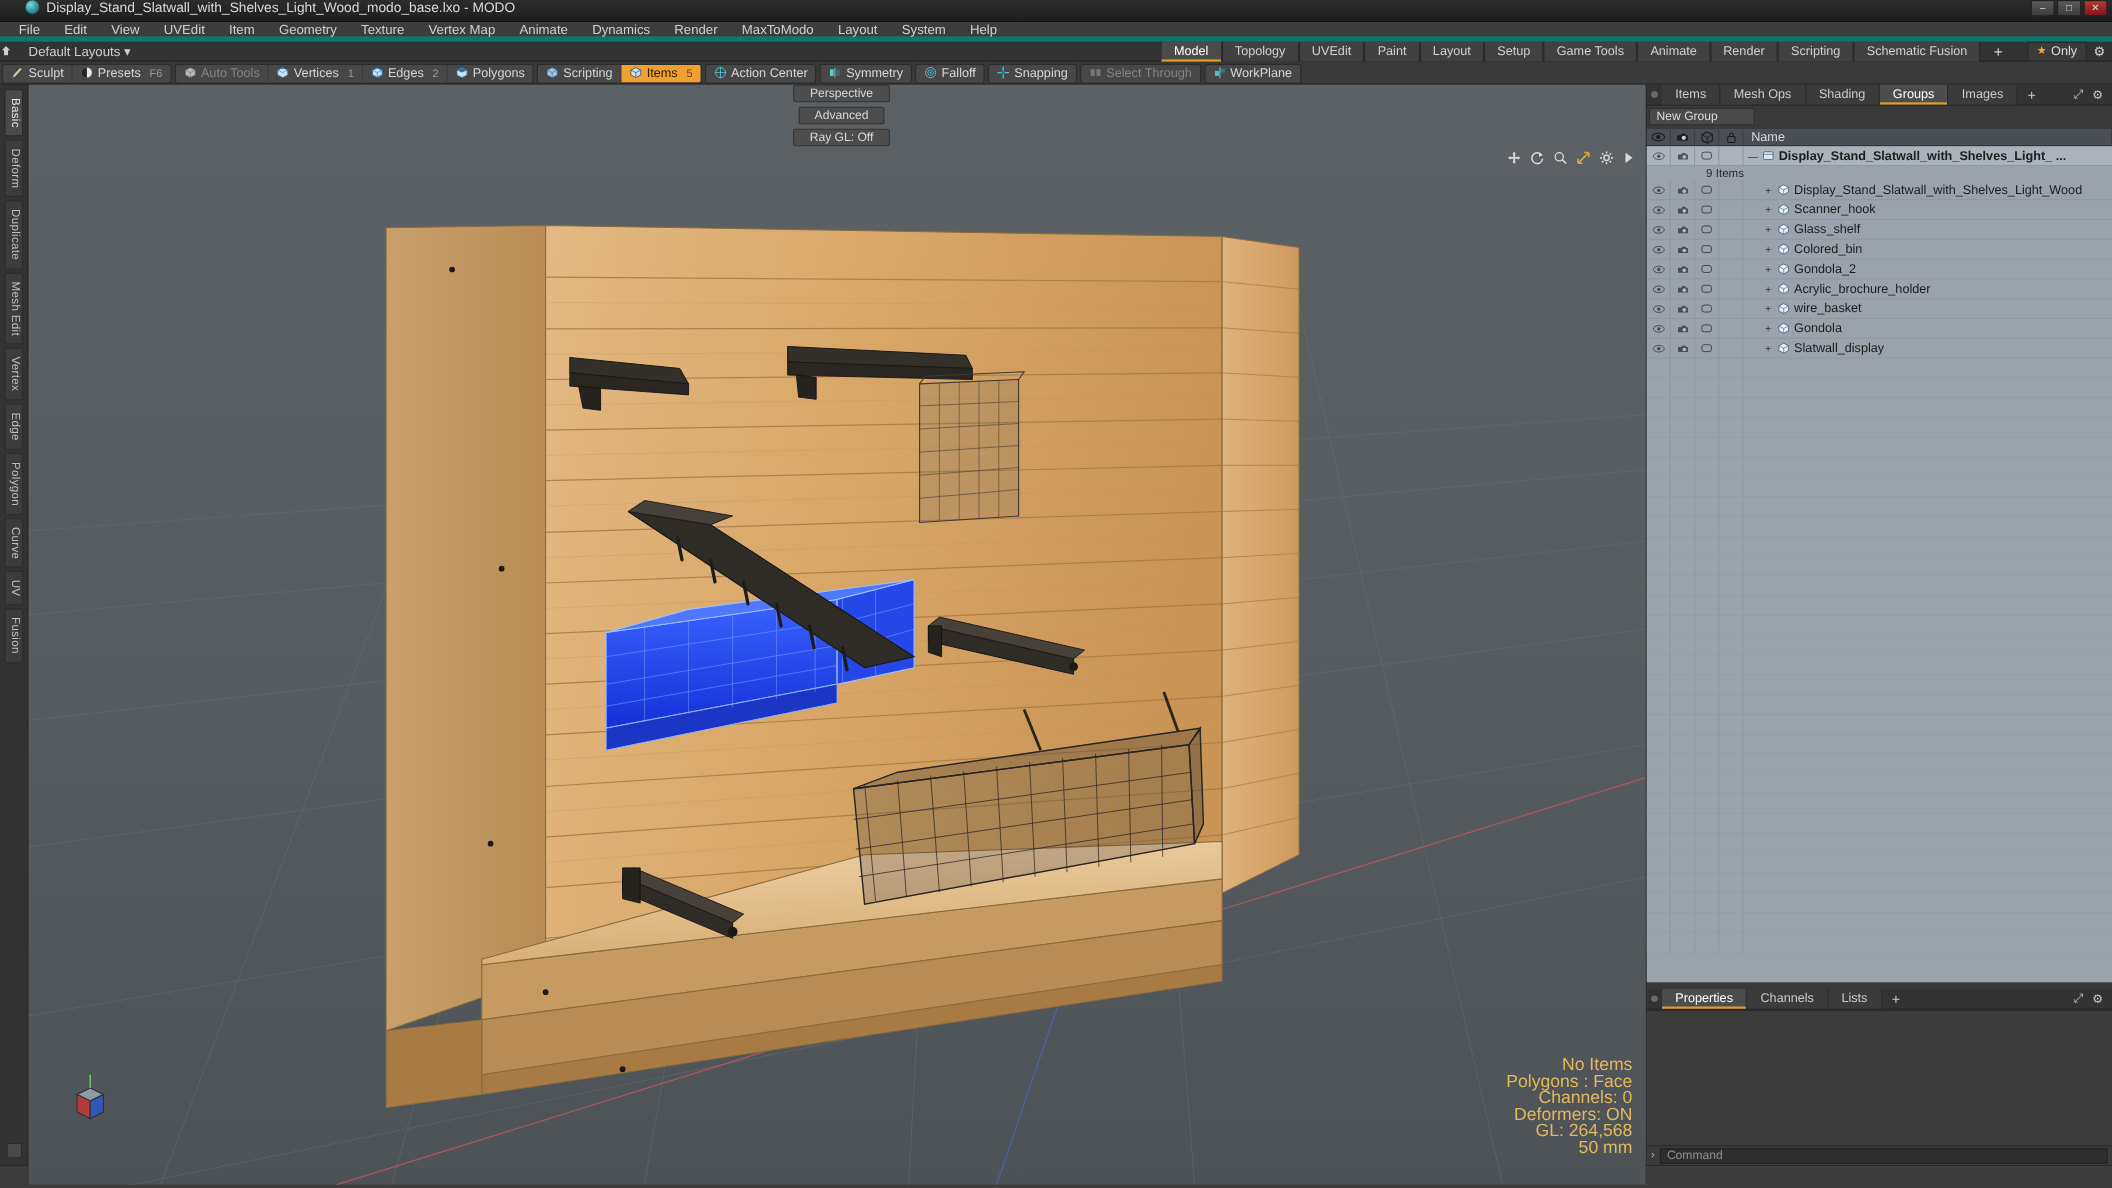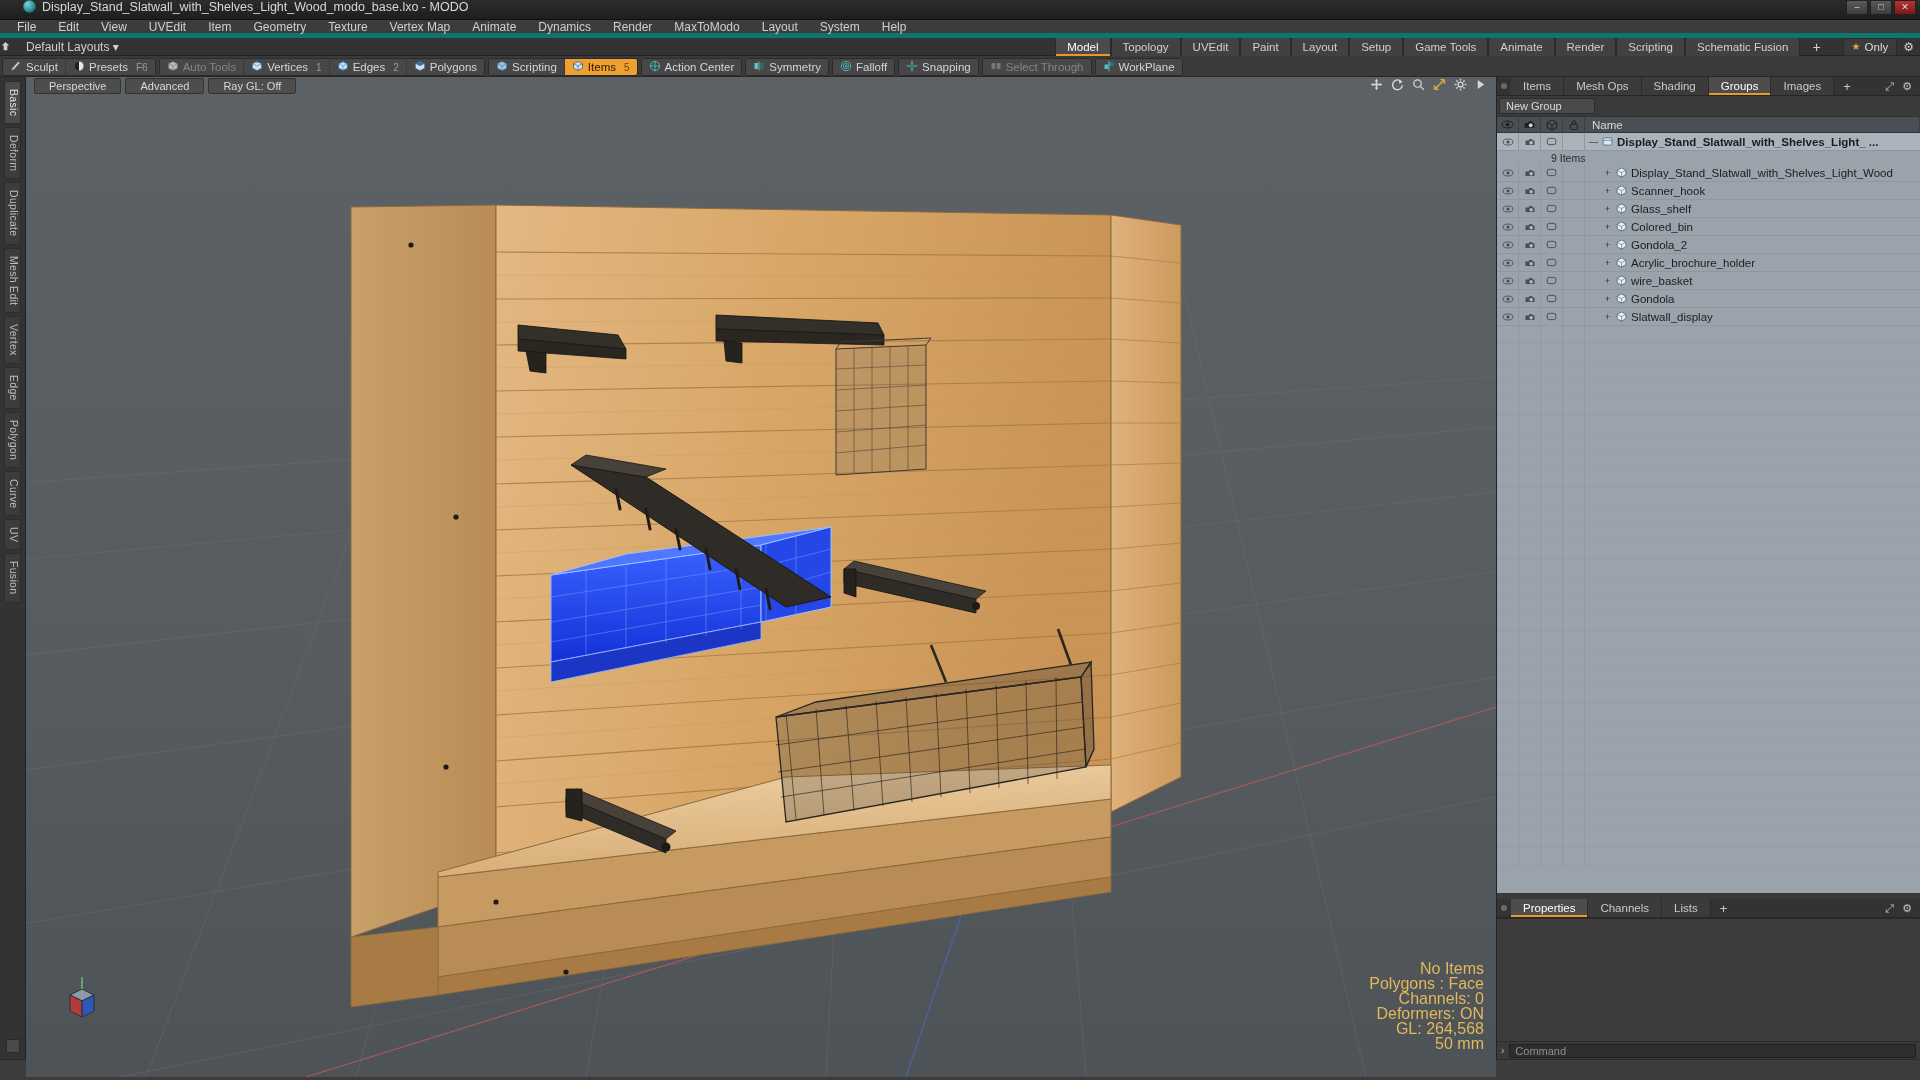--- a/index.html
+++ b/index.html
@@ -103,21 +103,21 @@
     border:1px solid #2c2c2c; border-radius:2px;
   }
   #lefttabs .vtab.first { background:#4a4a4a; color:#e2e2e2; }
   #lefttabs .vspacer { flex:1; }
   #lefttabs .vbox { width:14px; height:14px; background:#4a4a4a; border:1px solid #2a2a2a; margin-bottom:6px; }
 
   
   #viewwrap { flex:1; position:relative; background:#555a5e; }
   #viewhdr {
     position:absolute; top:0; left:0; right:0; height:18px;
-    display:flex; align-items:center; gap:4px; padding-left:8px; z-index:5;
+    display:flex; align-items:center; gap:4px; padding-left:8px; z-index:5;flex-direction:column;
   }
   .vp-tab {
     background:#4d4d4d; border:1px solid #333; color:#d8d8d8;
     font-size:11px; padding:1px 14px; border-radius:2px;
   }
   #viewhdr .vp-icons { margin-left:auto; display:flex; gap:8px; padding-right:10px; align-items:center; color:#d5d5d5; font-size:12px; }
 
   
   #canvas3d { position:absolute; inset:0; }
 

